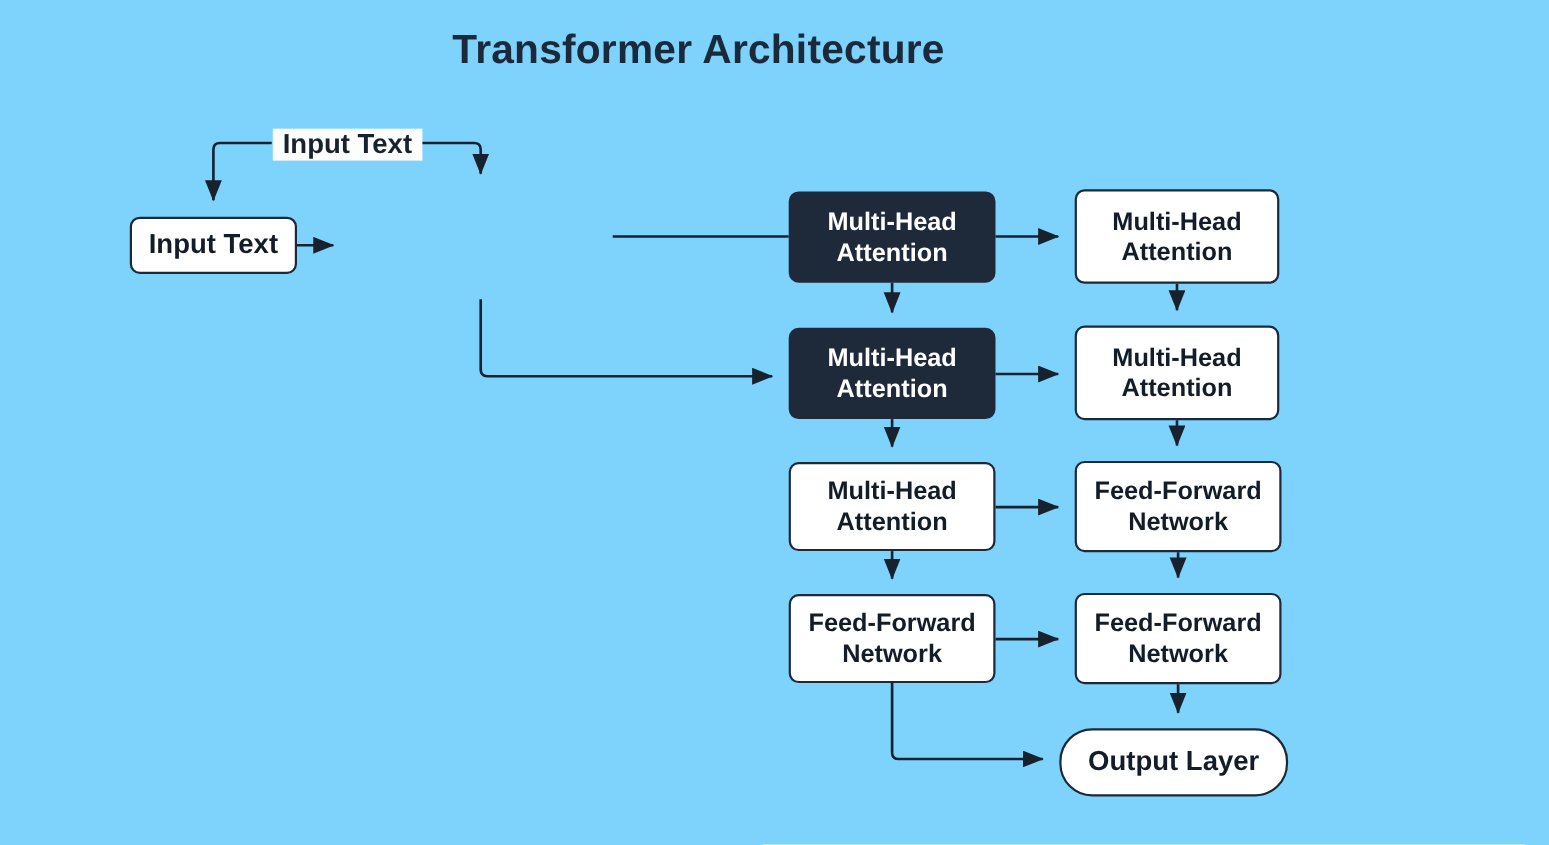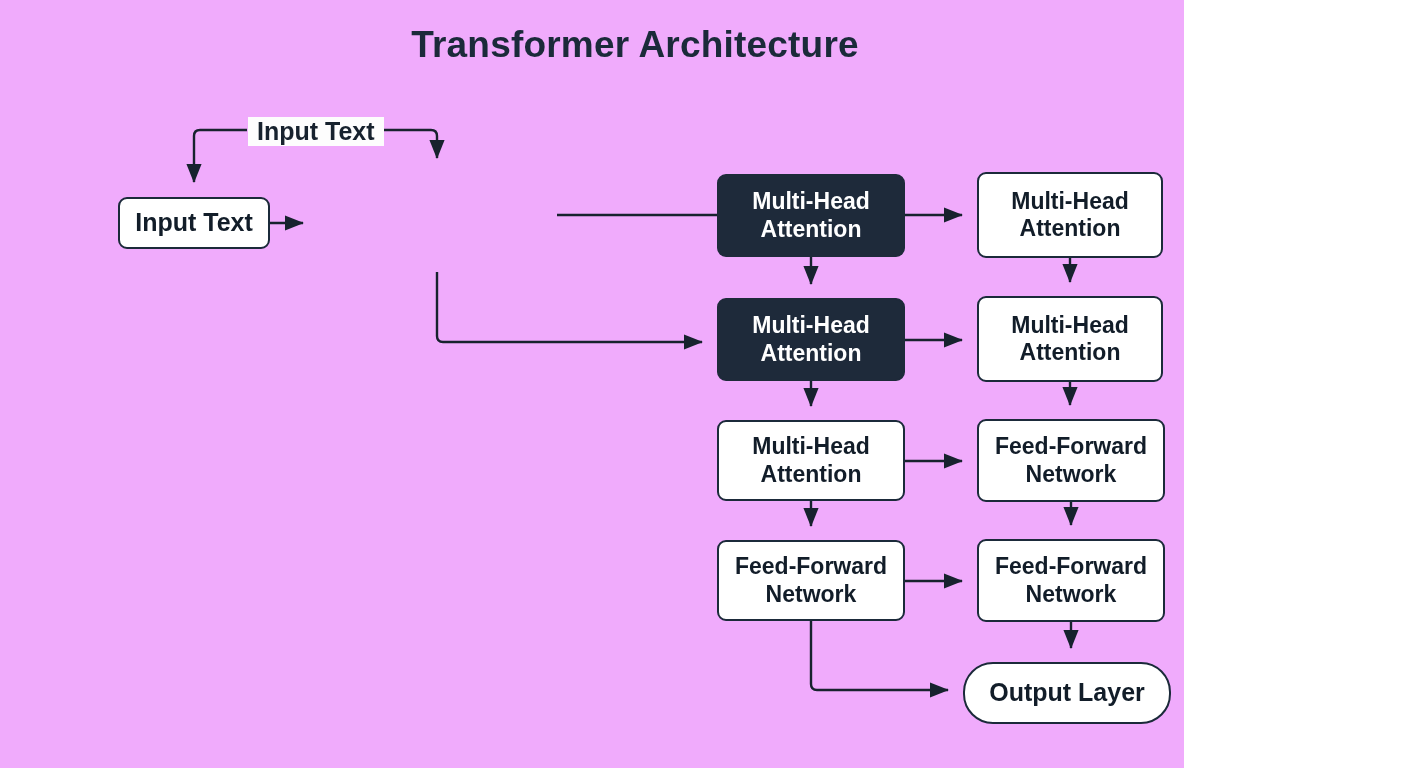--- a/index.html
+++ b/index.html
@@ -2,23 +2,23 @@
 <html><head>
 <meta charset="utf-8">
 <style>
   html, body {
     margin: 0;
     padding: 0;
     background: #ffffff;
   }
   #canvas {
     position: relative;
-    width: 1184px;
+    width: 1408px;
     height: 768px;
-    background: #f0abfc;
+    background: #7dd3fc;
     font-family: "Liberation Sans", sans-serif;
     overflow: hidden;
   }
   #diagram-svg {
     position: absolute;
     left: 0;
     top: 0;
     width: 1408px;
     height: 768px;
   }

